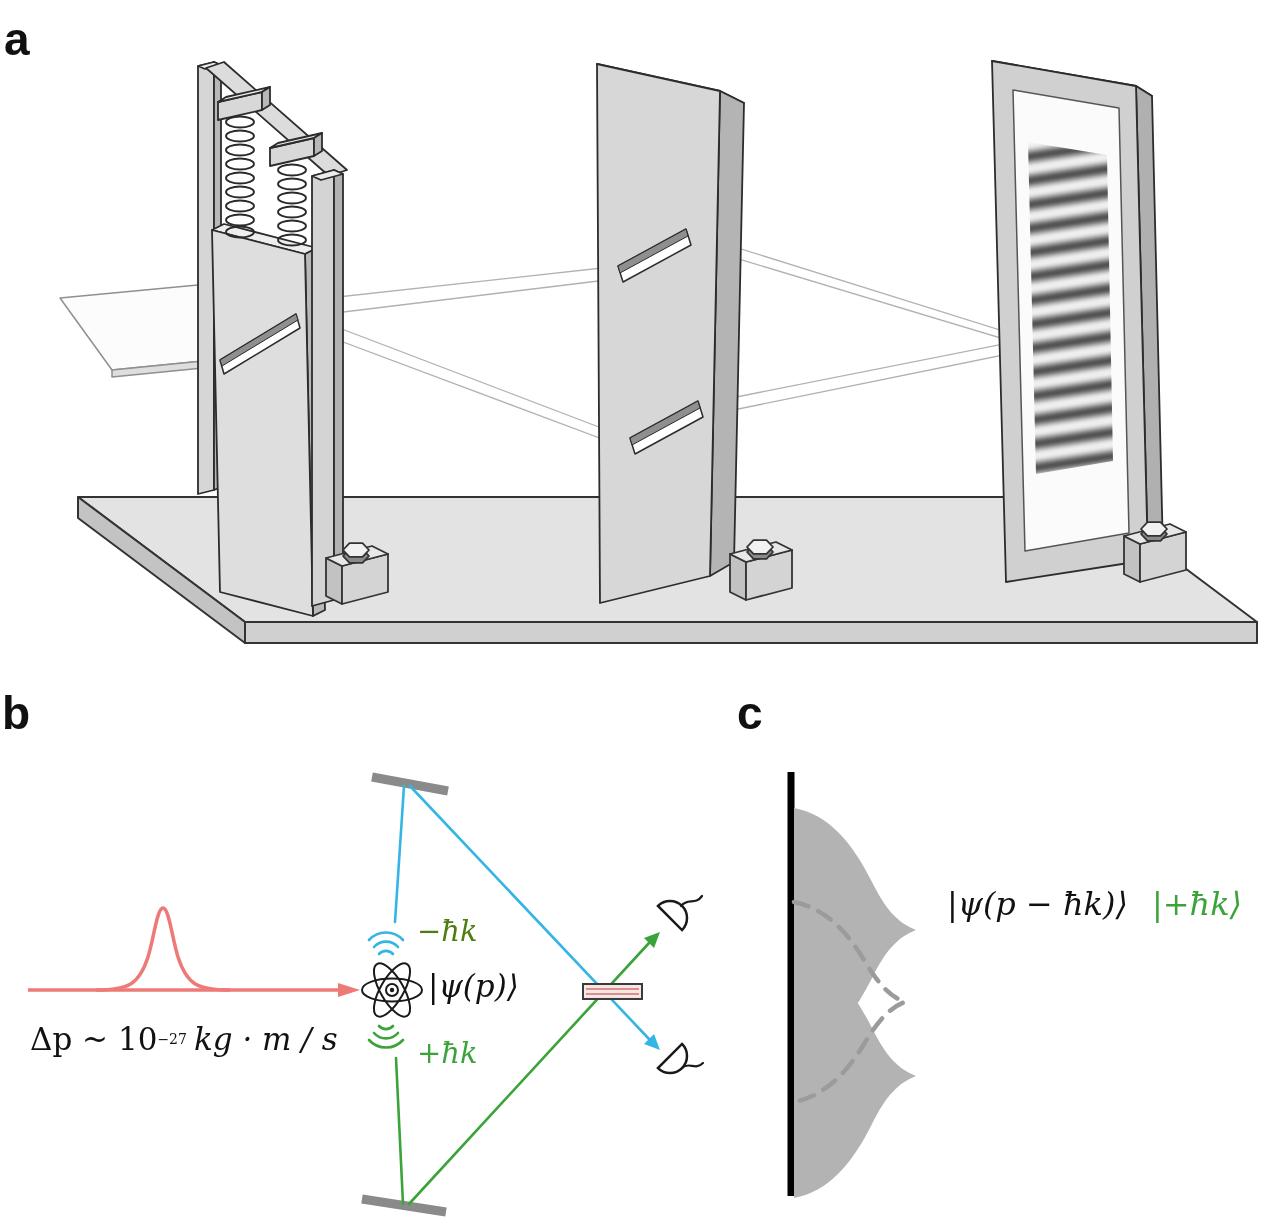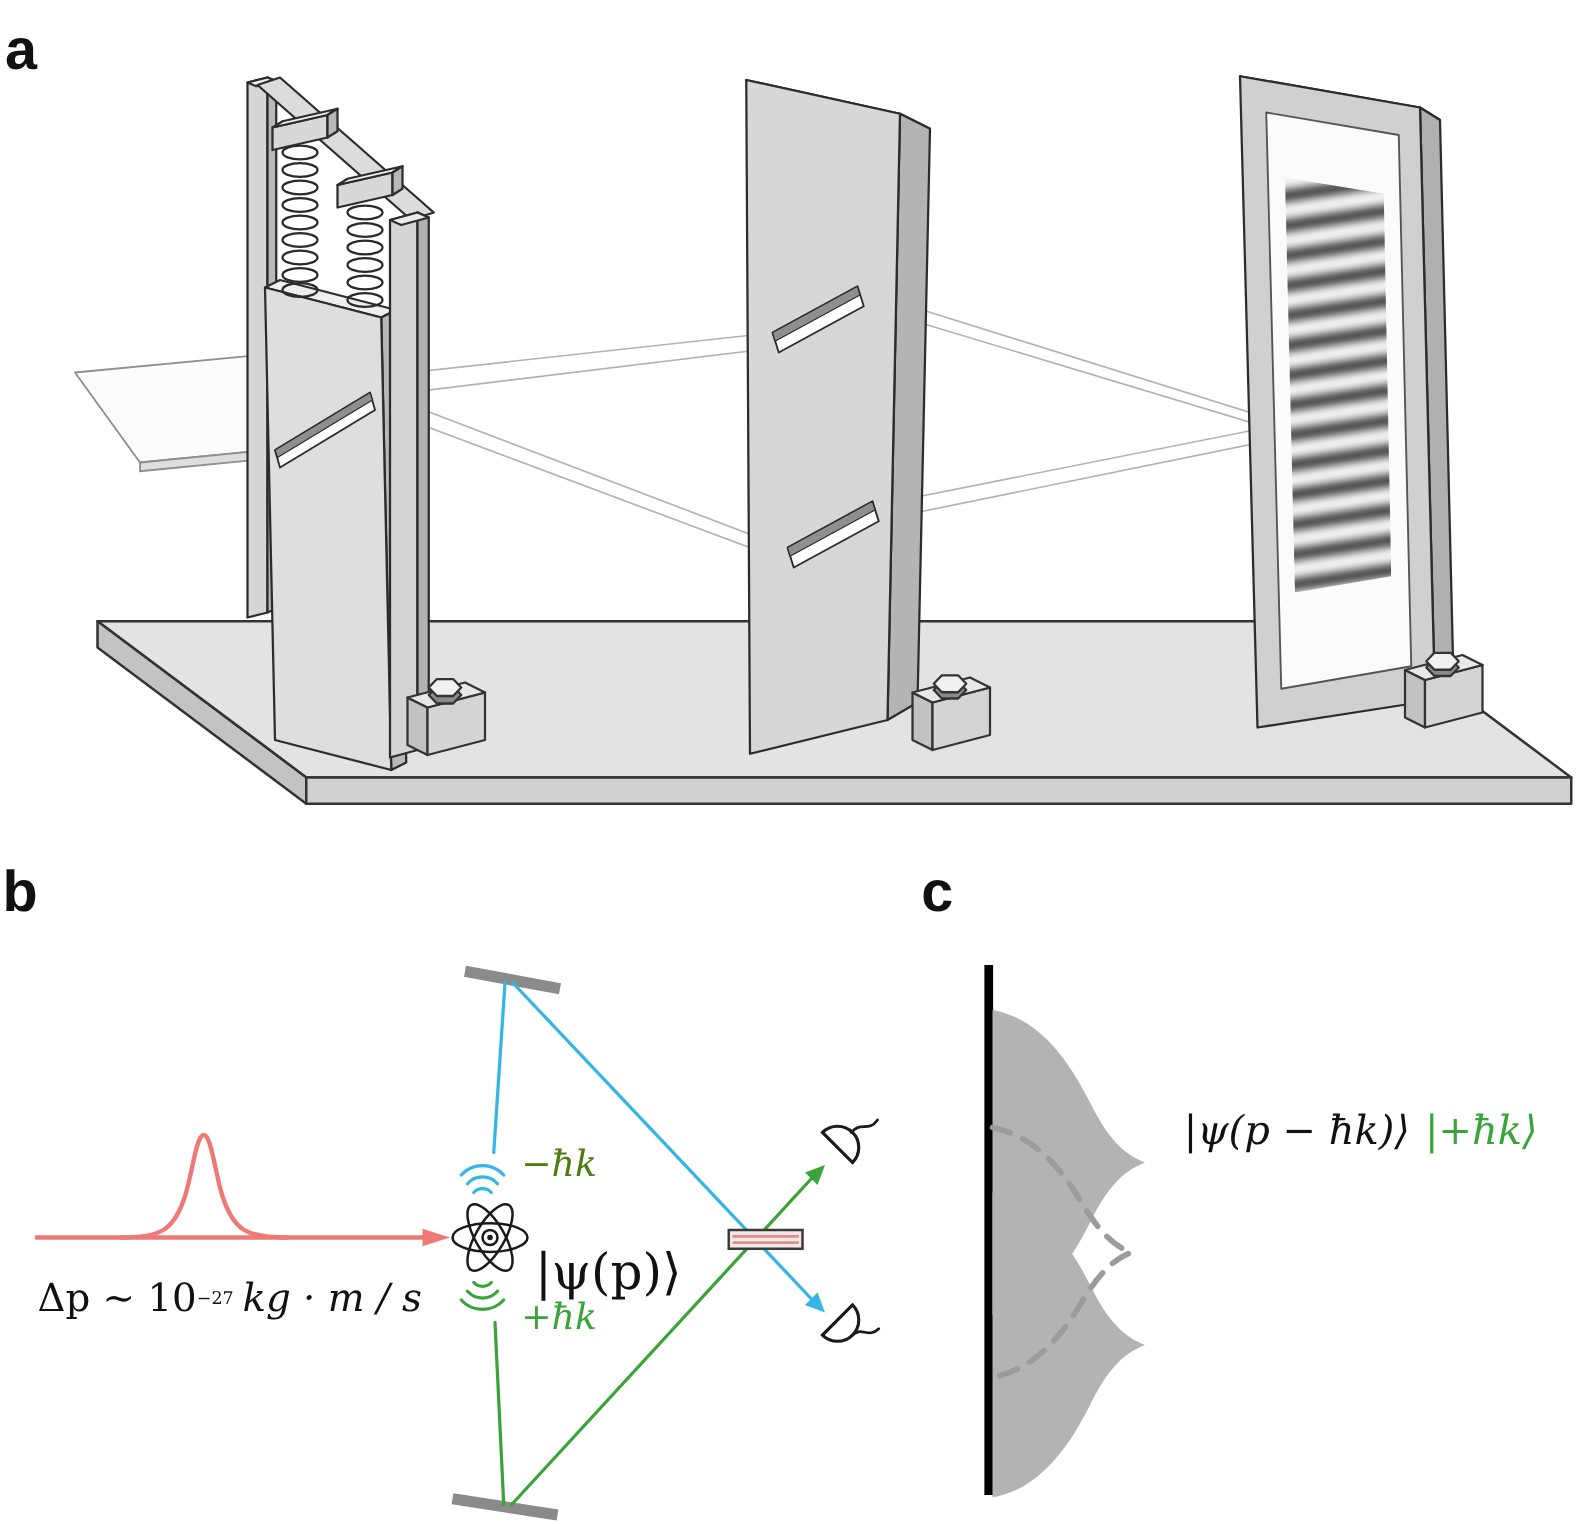--- a/index.html
+++ b/index.html
@@ -4,28 +4,28 @@
 <style>
   html,body{margin:0;padding:0;background:#fff}
   .fig{position:relative;width:1268px;height:1219px;background:#ffffff;overflow:hidden;
        font-family:"DejaVu Serif","DejaVu Sans",serif}
   svg{position:absolute;display:block}
   .plabel{position:absolute;font:700 46px "Liberation Sans",sans-serif;color:#111;line-height:1}
   .mtext{position:absolute;color:#111;white-space:nowrap;line-height:1}
   .momentum{left:30px;top:1024px;font-size:31px}
   .momentum sup{font-size:14px;vertical-align:6px;letter-spacing:0}
   .momentum .units{font-style:italic;margin-left:7px}
-  .atom-state{left:428px;top:998px;font-size:40px;}
+  .atom-state{left:428px;top:971px;font-size:31px;font-style:italic}
   .recoil{font-size:29px;font-style:italic}
   .recoil-up{left:417px;top:917px}
   .recoil-down{left:417px;top:1039px}
   .cket{font-size:32px;font-style:italic}
   .cket-upper{left:947px;top:888px}
   .cket-lower{left:947px;top:1057px}
-  .cket .photon{margin-left:12px}
+  .cket .photon{margin-left:24px}
   .cyan{color:#4d7c0f}
   .green{color:#3aa339}
 </style>
 </head>
 <body>
 
 <div class="fig">
 
   <svg style="left:0;top:0" width="1268" height="705" viewBox="0 0 1268 705">
     <defs>

